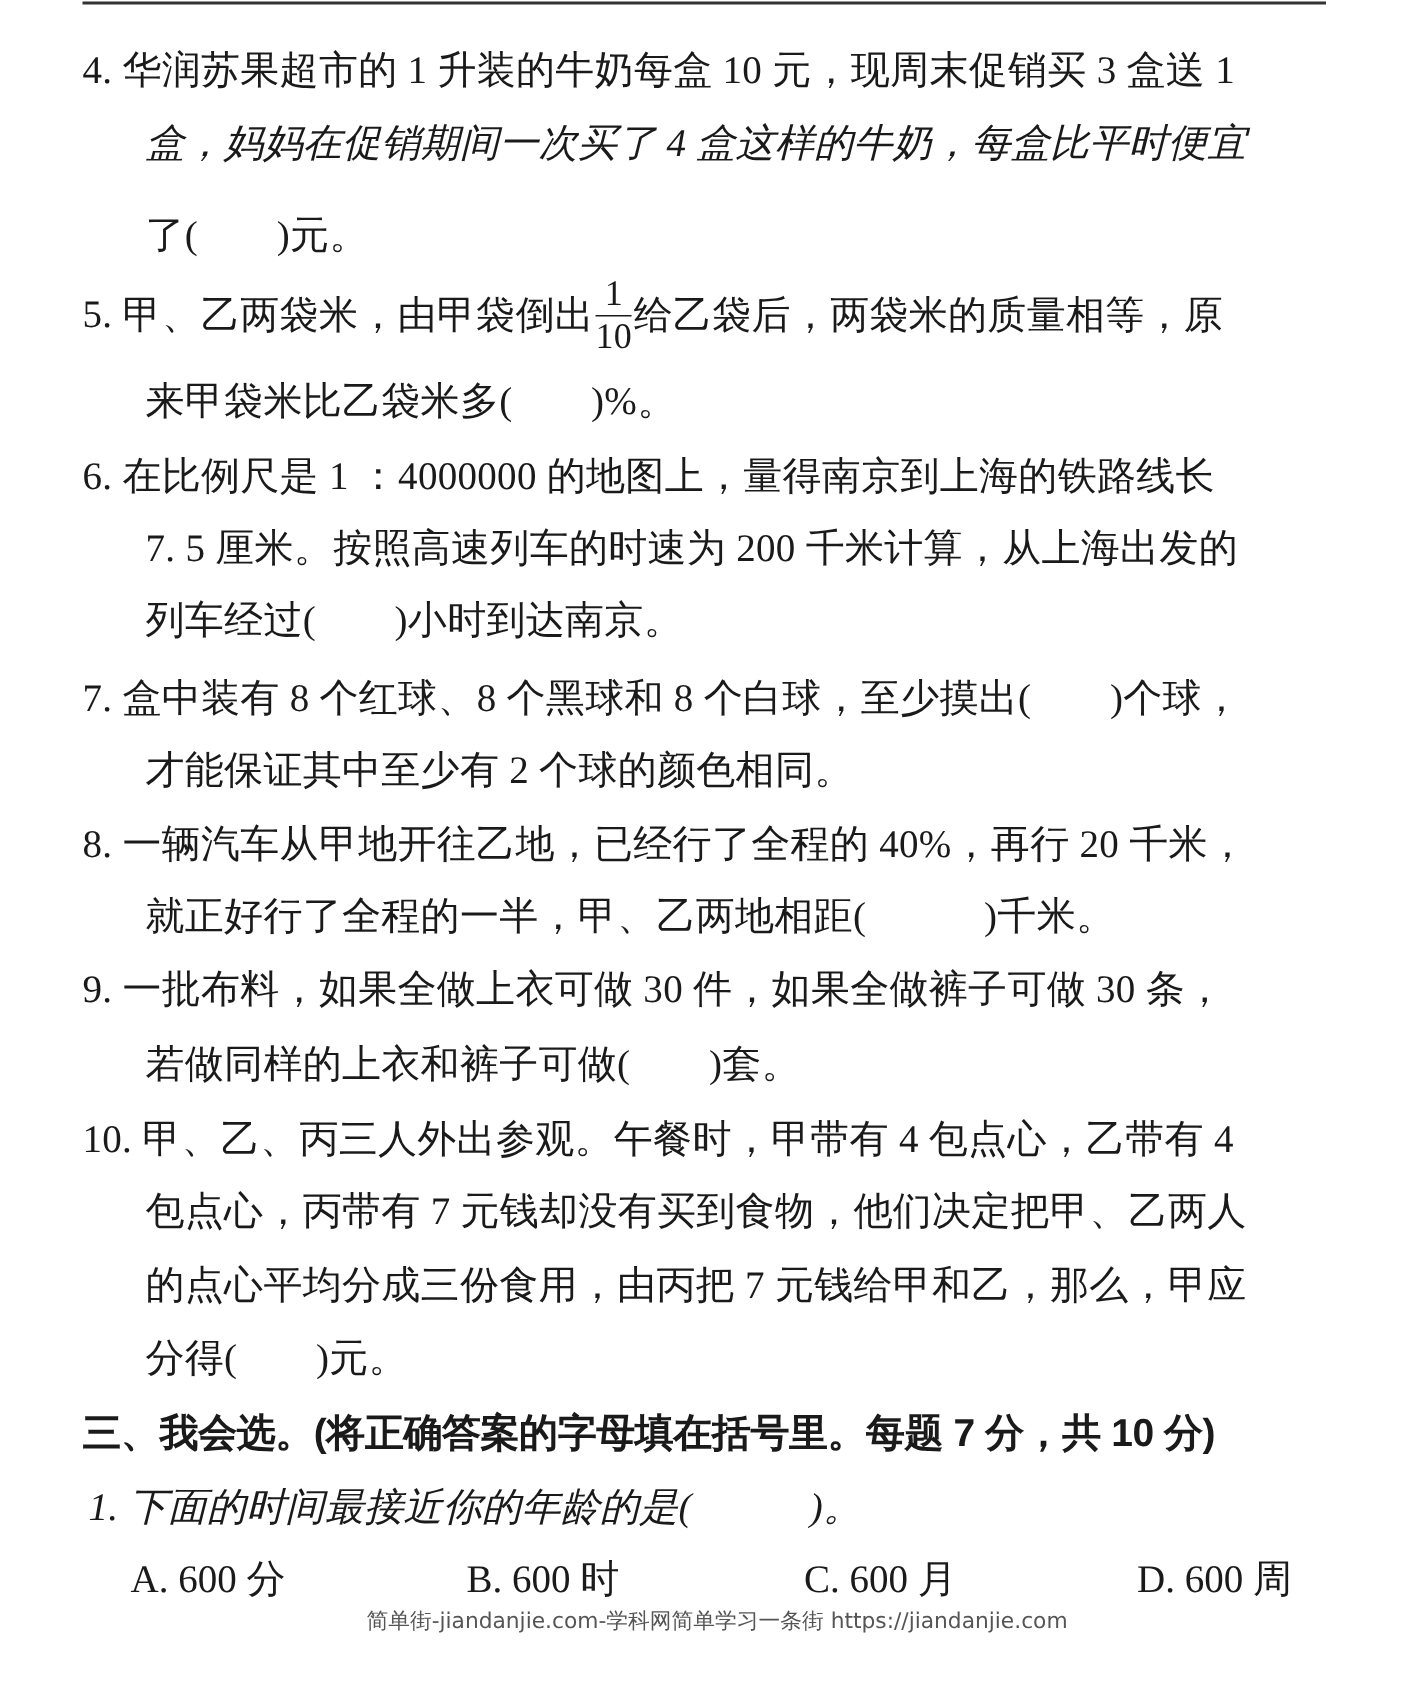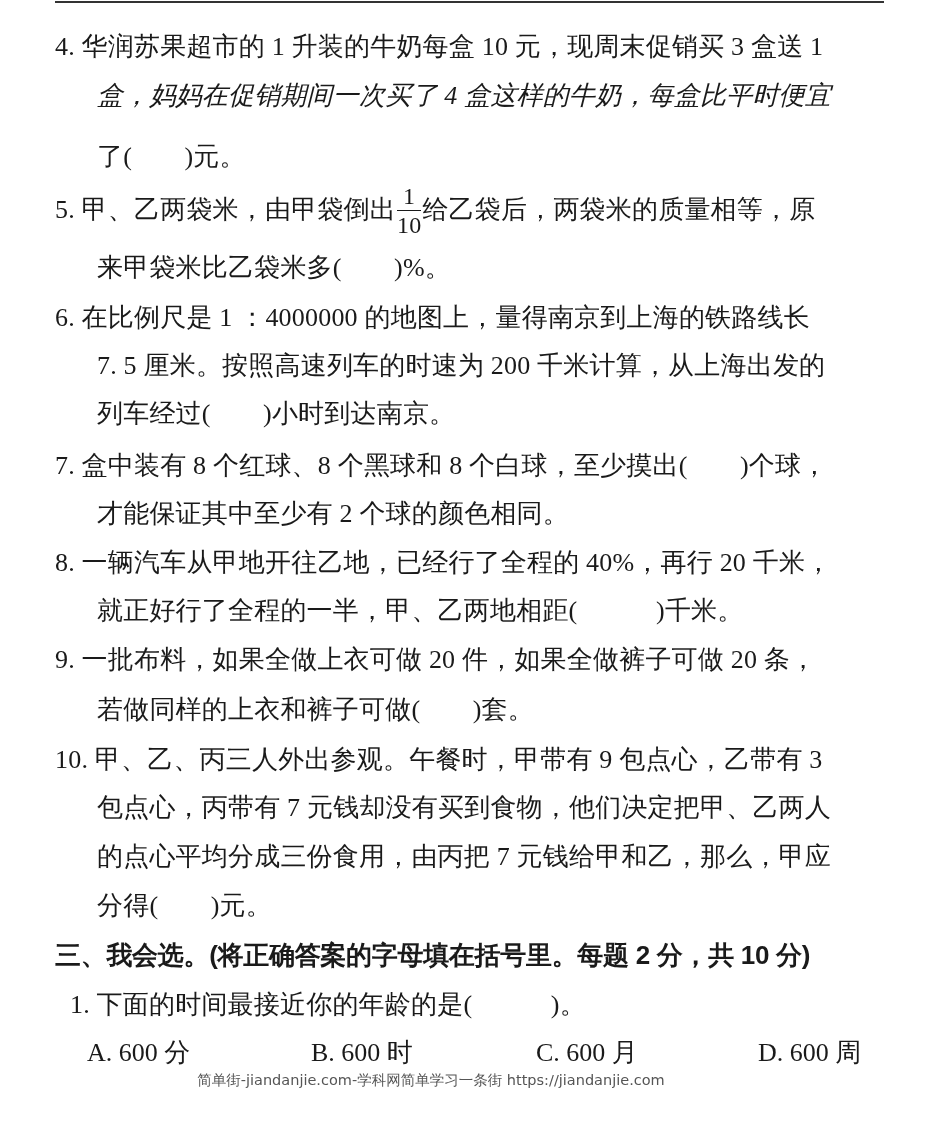--- a/index.html
+++ b/index.html
@@ -29,20 +29,21 @@
     font-family: "Liberation Sans", "DejaVu Sans", sans-serif;
     letter-spacing: -0.3px;
   }
   .opt {
     position: absolute; top: 1038px; font-size: 26px; line-height: 30px; white-space: nowrap;
   }
   .watermark {
     position: absolute; left: 0; width: 862px; top: 1071px; text-align: center;
     font-size: 14.5px; color: #555555; white-space: nowrap;
     font-family: "DejaVu Sans", sans-serif;
+    padding-left: 47px;
   }
 </style>
 </head>
 <body>
 
 <div class="top-rule"></div>
 
 <div>
   <div class="line" style="left:55px; top:32px;">
     <span class="num">4.</span>
@@ -81,39 +82,39 @@
   <div class="line" style="left:55px; top:548px;">
     <span class="num">8.</span>
     <span>一辆汽车从甲地开往乙地，已经行了全程的 40%，再行 20 千米，</span>
   </div>
   <div class="line" style="left:97px; top:596px;">就正好行了全程的一半，甲、乙两地相距(　　　)千米。</div>
 </div>
 
 <div>
   <div class="line" style="left:55px; top:645px;">
     <span class="num">9.</span>
-    <span>一批布料，如果全做上衣可做 20 件，如果全做裤子可做 20 条，</span>
+    <span>一批布料，如果全做上衣可做 30 件，如果全做裤子可做 30 条，</span>
   </div>
   <div class="line" style="left:97px; top:695px;">若做同样的上衣和裤子可做(　　)套。</div>
 </div>
 
 <div>
   <div class="line" style="left:55px; top:745px;">
     <span class="num">10.</span>
-    <span>甲、乙、丙三人外出参观。午餐时，甲带有 9 包点心，乙带有 3</span>
+    <span>甲、乙、丙三人外出参观。午餐时，甲带有 4 包点心，乙带有 4</span>
   </div>
   <div class="line" style="left:97px; top:793px;">包点心，丙带有 7 元钱却没有买到食物，他们决定把甲、乙两人</div>
   <div class="line" style="left:97px; top:842px;">的点心平均分成三份食用，由丙把 7 元钱给甲和乙，那么，甲应</div>
   <div class="line" style="left:97px; top:891px;">分得(　　)元。</div>
 </div>
 
-<div class="section-title">三、我会选。(将正确答案的字母填在括号里。每题 2 分，共 10 分)</div>
+<div class="section-title">三、我会选。(将正确答案的字母填在括号里。每题 7 分，共 10 分)</div>
 
 <div>
-  <div class="line" style="left:70px; top:990px;">
+  <div class="line" style="left:59px; top:990px;font-style:italic;">
     <span class="num">1.</span>
     <span>下面的时间最接近你的年龄的是(　　　)。</span>
   </div>
   <div class="opt" style="left:87px;">A. 600 分</div>
   <div class="opt" style="left:311px;">B. 600 时</div>
   <div class="opt" style="left:536px;">C. 600 月</div>
   <div class="opt" style="left:758px;">D. 600 周</div>
 </div>
 
 <div class="watermark">简单街-jiandanjie.com-学科网简单学习一条街 https://jiandanjie.com</div>

